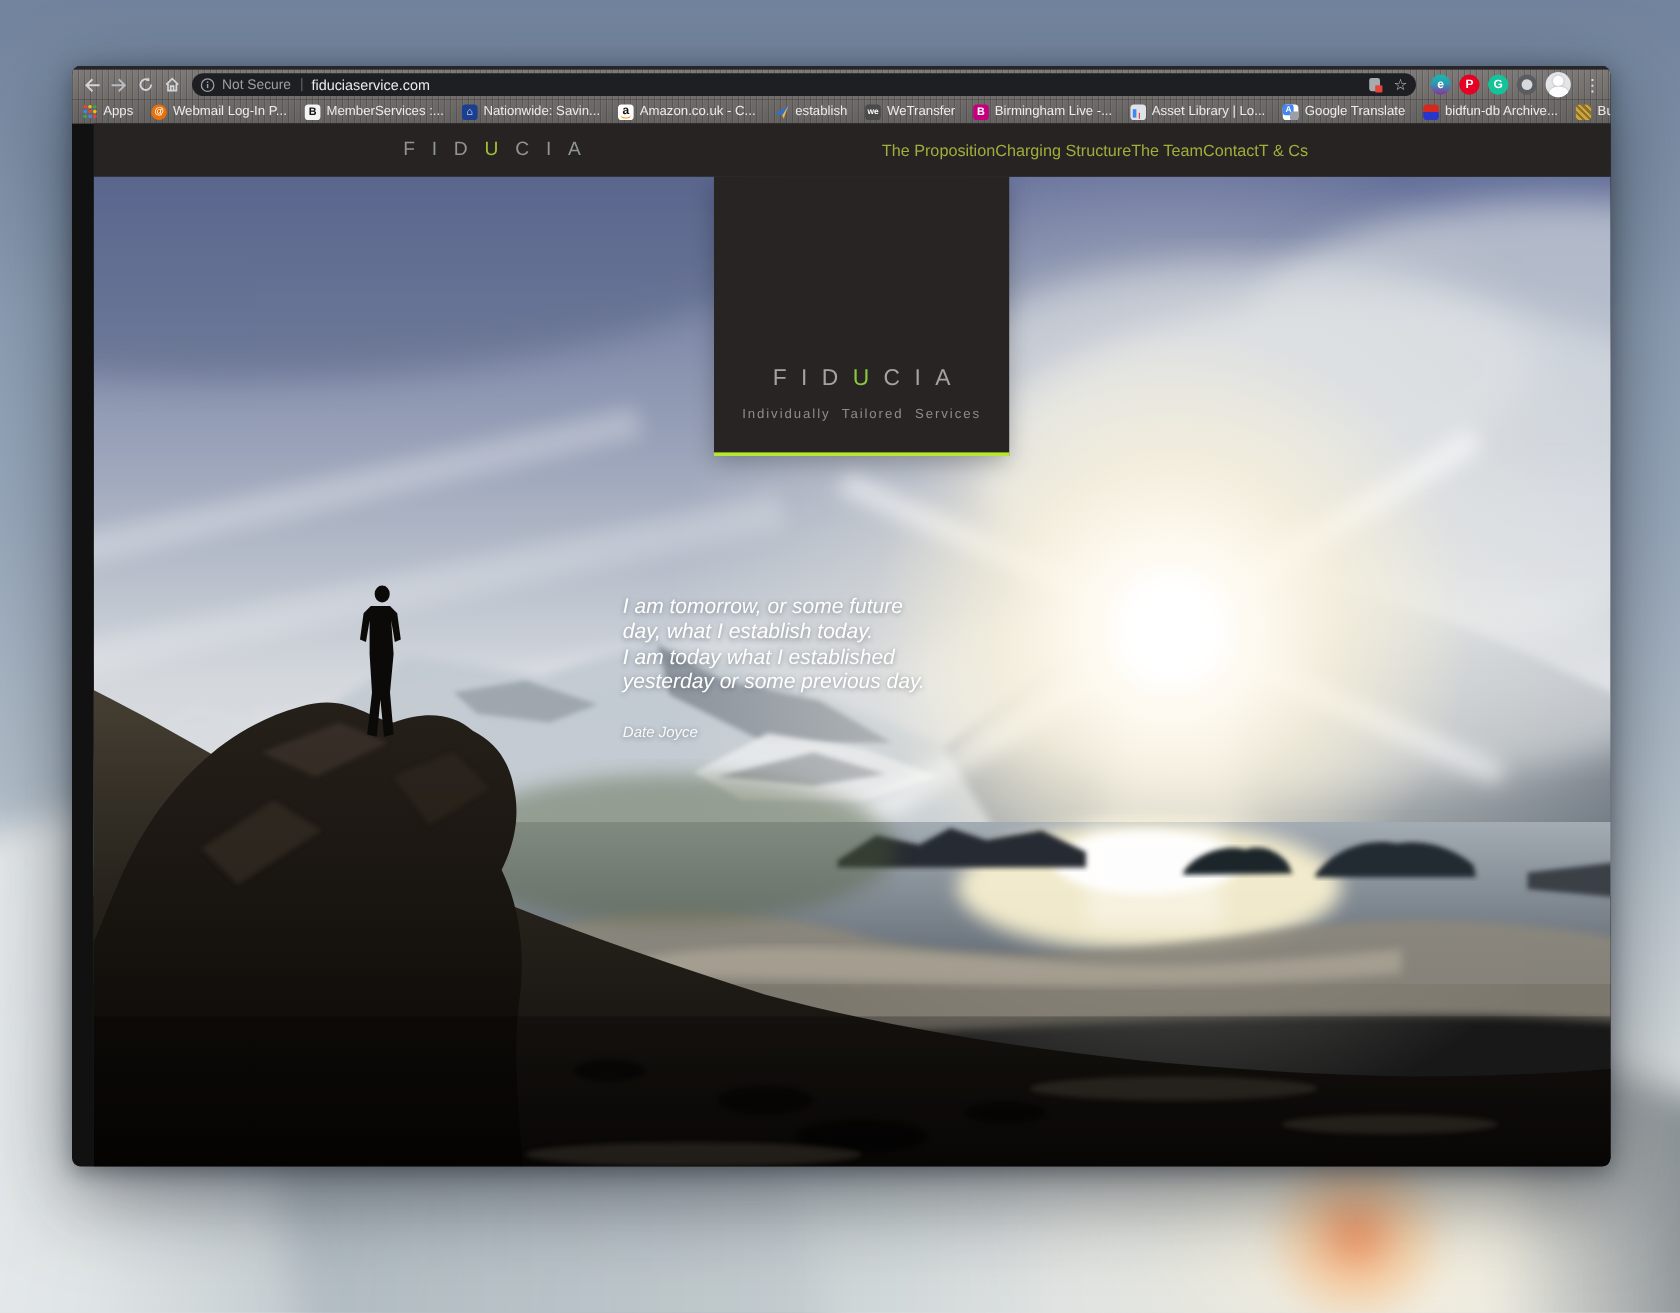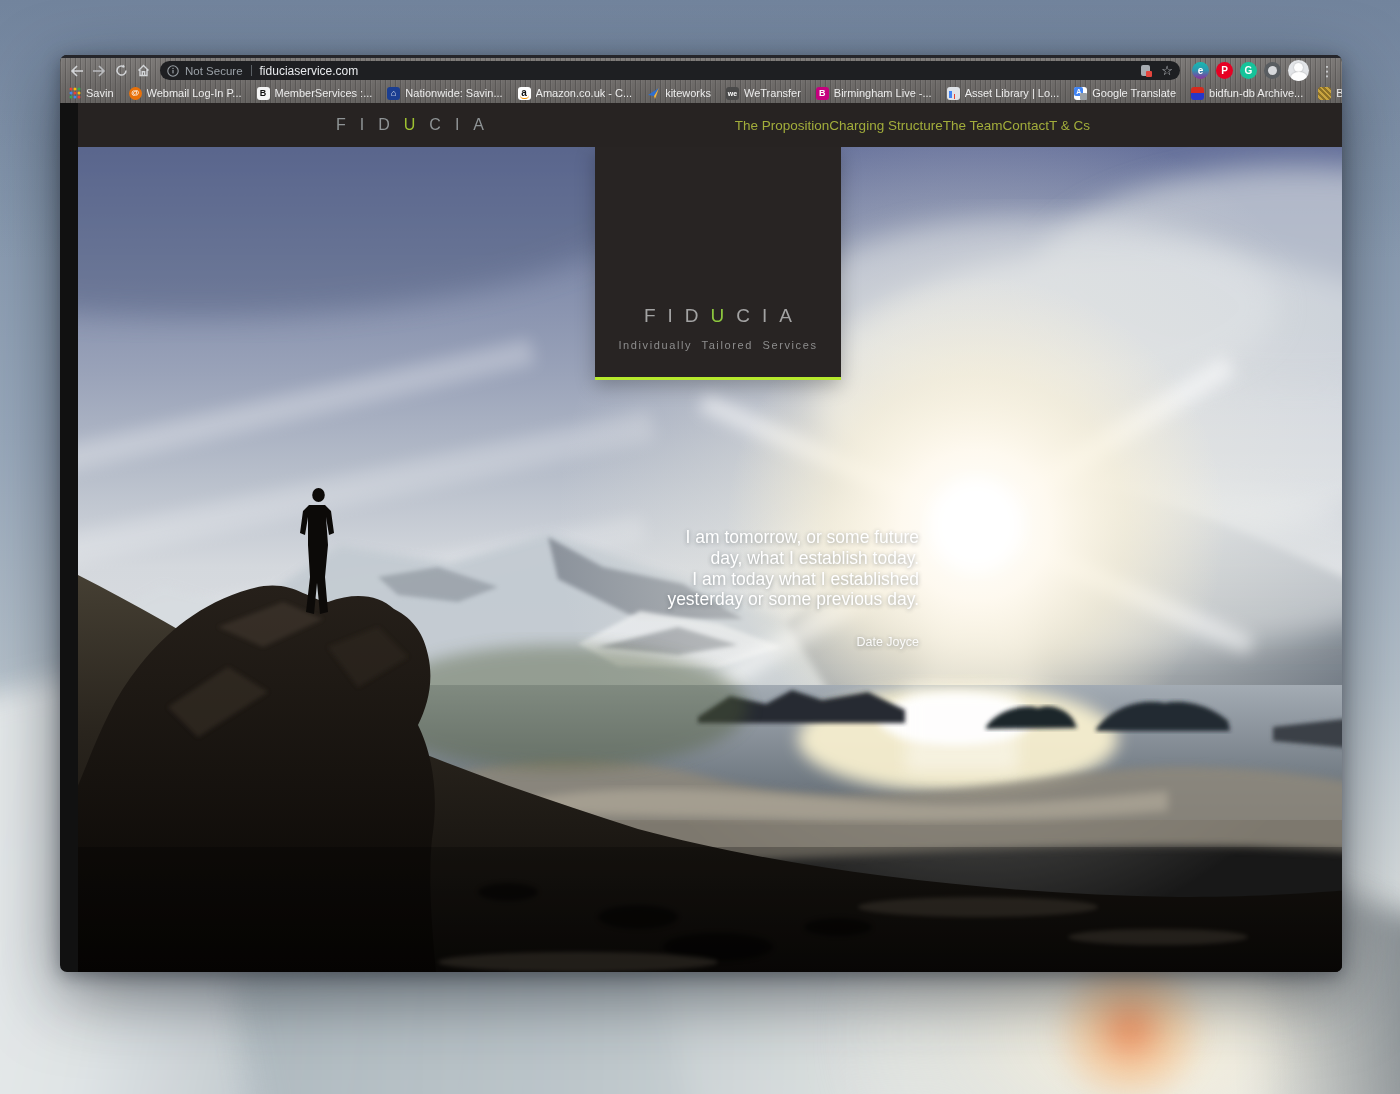--- a/index.html
+++ b/index.html
@@ -104,22 +104,22 @@
   .hero { position:absolute; left:0; top:44px; width:1282px; height:825px; z-index:5; }
   .hero svg { display:block; }
 
   .panel { position:absolute; left:517px; top:44px; width:246px; height:233px; background:#282423;
     border-bottom:3px solid #b6e92d; z-index:25; display:flex; flex-direction:column; justify-content:flex-end;
     align-items:center; padding-bottom:26px; box-shadow:0 6px 18px rgba(0,0,0,.25); }
   .panel .plogo { font-size:19px; letter-spacing:12px; color:#a3a3a3; white-space:nowrap; margin-left:12px; }
   .panel .plogo .accent { color:#8cc63e; }
   .panel .tagline { margin-top:12px; font-size:11px; letter-spacing:1.6px; word-spacing:5px; color:#8d8d8d; white-space:nowrap; }
 
-  .quote { position:absolute; left:441px; top:424px; width:400px; z-index:20; text-align:right;
-    color:#fff; font-size:17.5px; line-height:20.8px;
+  .quote { position:absolute; left:441px; top:392px; width:400px; z-index:20; text-align:left;
+    color:#fff; font-style:italic; font-size:17.5px; line-height:20.8px;
     text-shadow:0 1px 4px rgba(40,50,60,.45); }
   .quote .attr { margin-top:22px; font-size:12.5px; color:rgba(255,255,255,.92); }
 
   .scrollbar { position:absolute; right:0; top:44px; width:4px; height:825px; background:rgba(206,211,216,.85); z-index:40; }
   .scroll-thumb { position:absolute; right:0; top:436px; width:4px; height:56px; background:#787f86; border-radius:2px; }
 </style>
 </head>
 <body>
 
 <div class="bg-layer bg-top-shade"></div>
@@ -190,21 +190,21 @@
             <circle cx="6" cy="2" r="1.5" fill="#fbbc05"></circle>
             <circle cx="10" cy="2" r="1.5" fill="#34a853"></circle>
           <circle cx="2" cy="6" r="1.5" fill="#4285f4"></circle>
             <circle cx="6" cy="6" r="1.5" fill="#ea4335"></circle>
             <circle cx="10" cy="6" r="1.5" fill="#fbbc05"></circle>
           <circle cx="2" cy="10" r="1.5" fill="#34a853"></circle>
             <circle cx="6" cy="10" r="1.5" fill="#4285f4"></circle>
             <circle cx="10" cy="10" r="1.5" fill="#ea4335"></circle>
         </svg>
       </span>
-      <span class="bm-label">Savin</span>
+      <span class="bm-label">Apps</span>
     </div>
     <div class="bm">
       <span class="bm-ico i-webmail">@</span>
       <span class="bm-label">Webmail Log-In P...</span>
     </div>
     <div class="bm">
       <span class="bm-ico i-members">B</span>
       <span class="bm-label">MemberServices :...</span>
     </div>
     <div class="bm">
@@ -215,21 +215,21 @@
       <span class="bm-ico i-amazon">a</span>
       <span class="bm-label">Amazon.co.uk - C...</span>
     </div>
     <div class="bm">
       <span class="bm-ico i-kite">
         <svg width="13" height="13" viewBox="0 0 13 13">
             <polygon points="1,8 12,1 7,9" fill="#2f6fd0"></polygon>
             <polygon points="7,9 12,1 8,12" fill="#f4b63f"></polygon>
           </svg>
       </span>
-      <span class="bm-label">kiteworks</span>
+      <span class="bm-label">establish</span>
     </div>
     <div class="bm">
       <span class="bm-ico i-we">we</span>
       <span class="bm-label">WeTransfer</span>
     </div>
     <div class="bm">
       <span class="bm-ico i-bham">B</span>
       <span class="bm-label">Birmingham Live -...</span>
     </div>
     <div class="bm">

